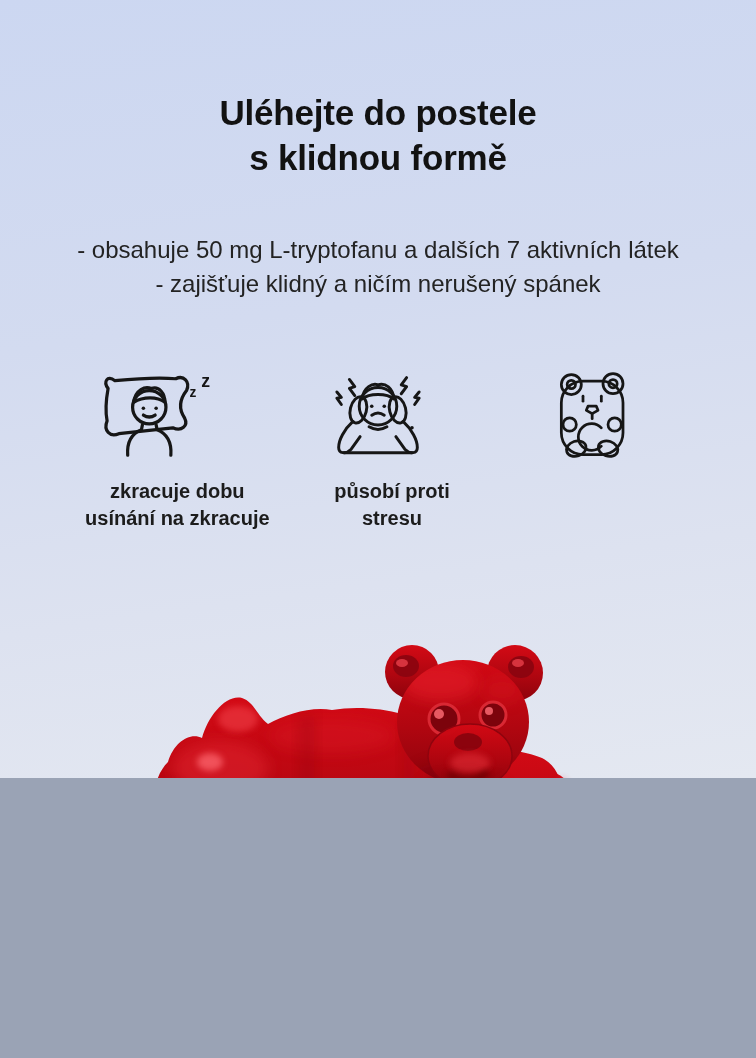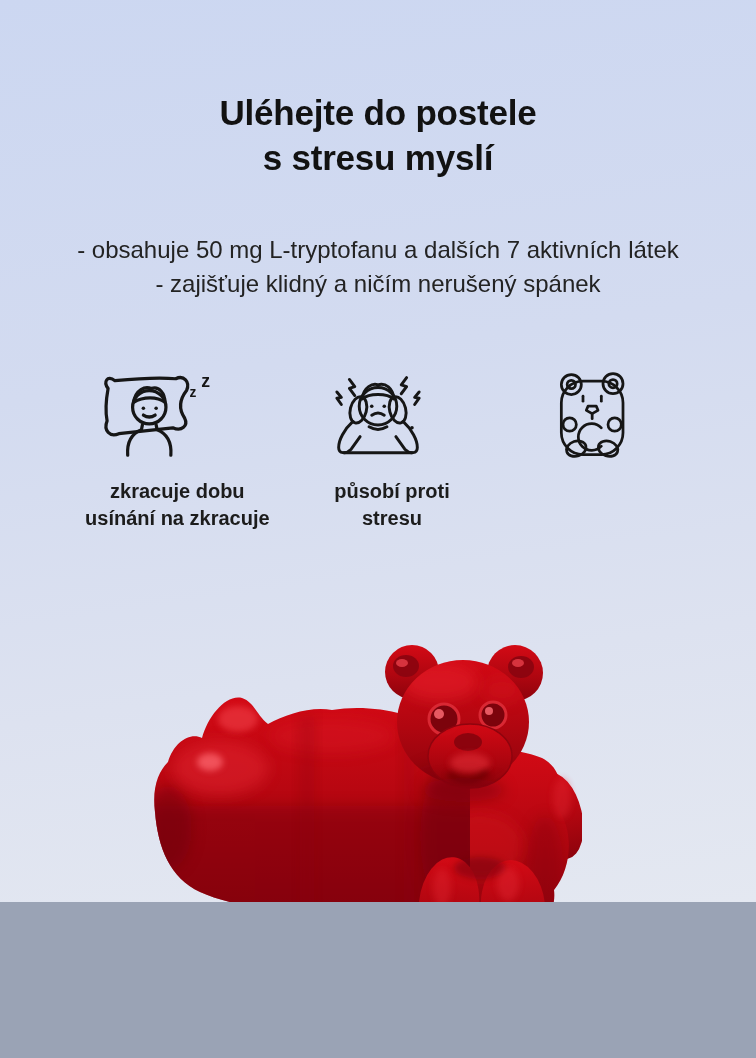--- a/index.html
+++ b/index.html
@@ -1,20 +1,20 @@
 <!DOCTYPE html>
 <html><head>
 <meta charset="utf-8">
 <style>
   * { margin: 0; padding: 0; box-sizing: border-box; }
   html,body { background:#9aa3b5; }
   .page {
     position: relative;
     width: 756px;
-    height: 902px;
+    height: 778px;
     margin: 0 auto;
     overflow: hidden;
     background: linear-gradient(172deg, #ccd7f1 0%, #d3dbf0 40%, #dde2f0 72%, #e4e8f1 100%);
     font-family: "Liberation Sans", sans-serif;
     color: #1a1a1a;
     padding-left: 40px;
   }
   .heading {
     position: absolute;
     top: 90px; left: 0; right: 0;
@@ -75,21 +75,21 @@
     height: 340px;
   }
 </style>
 </head>
 <body>
 
 <div class="page">
 
   <h1 class="heading">
     <span>Uléhejte do postele</span><br>
-    <span>s stresu myslí</span>
+    <span>s klidnou formě</span>
   </h1>
 
   <ul class="bullets">
     <li>-  obsahuje 50 mg L-tryptofanu a dalších 7 aktivních látek</li>
     <li>-  zajišťuje klidný a ničím nerušený spánek</li>
   </ul>
 
   <div class="features">
 
     <div class="feature">

